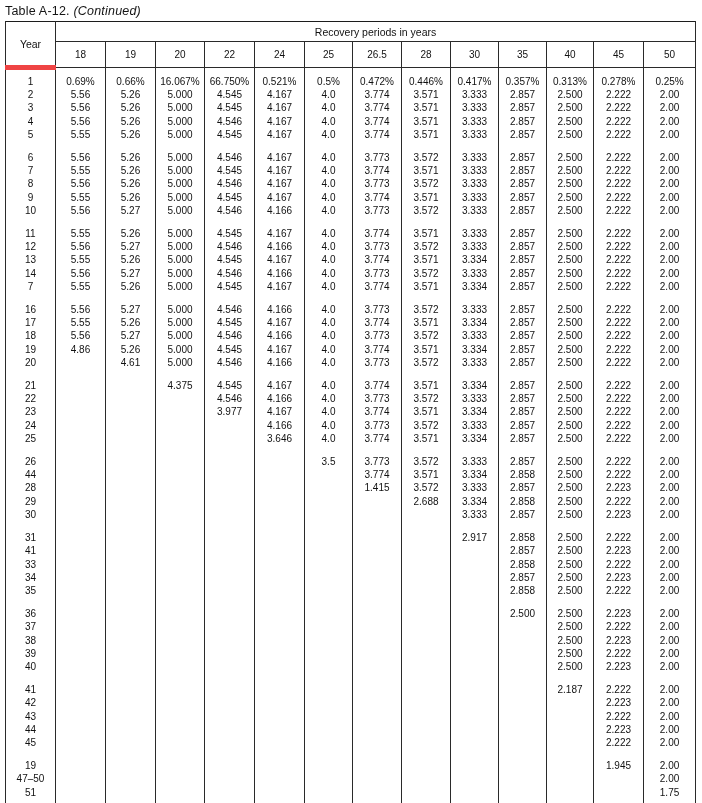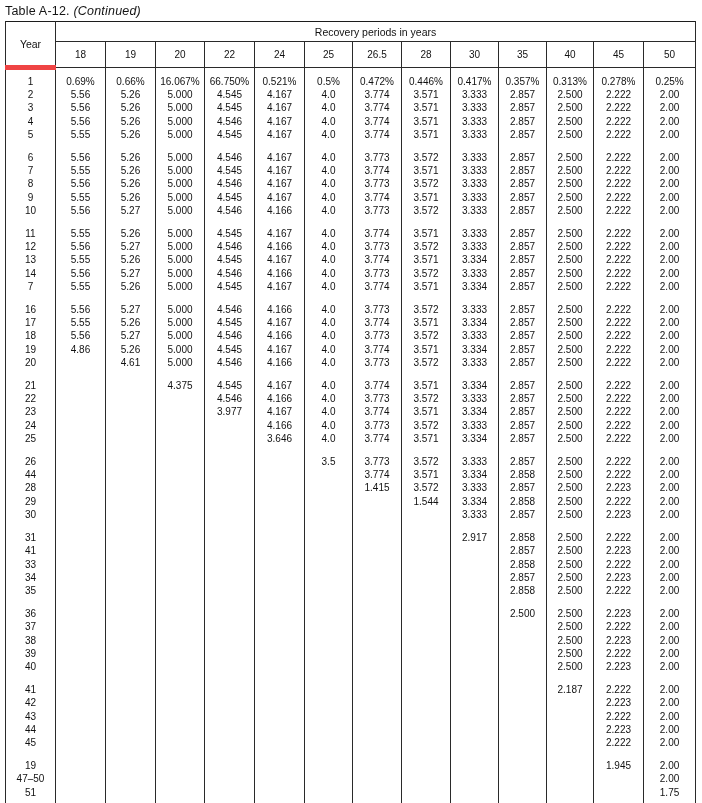--- a/index.html
+++ b/index.html
@@ -653,21 +653,21 @@
         </tr>
         <tr>
           <td>29</td>
           <td></td>
           <td></td>
           <td></td>
           <td></td>
           <td></td>
           <td></td>
           <td></td>
-          <td>1.544</td>
+          <td>2.688</td>
           <td>3.334</td>
           <td>2.858</td>
           <td>2.500</td>
           <td>2.222</td>
           <td>2.00</td>
         </tr>
         <tr>
           <td>30</td>
           <td></td>
           <td></td>

